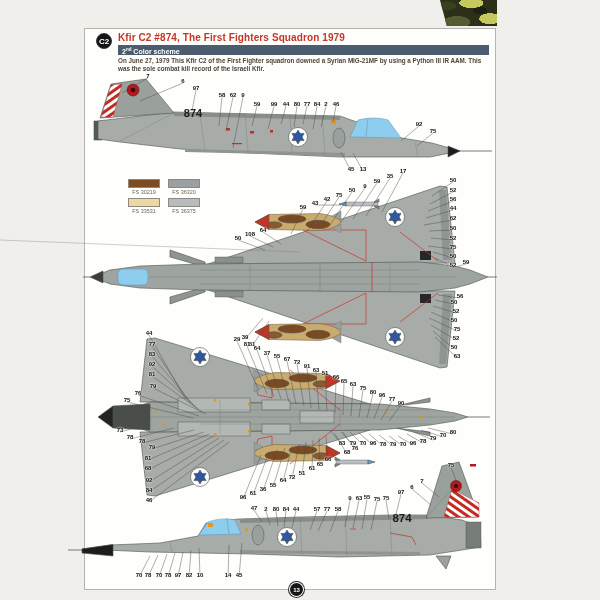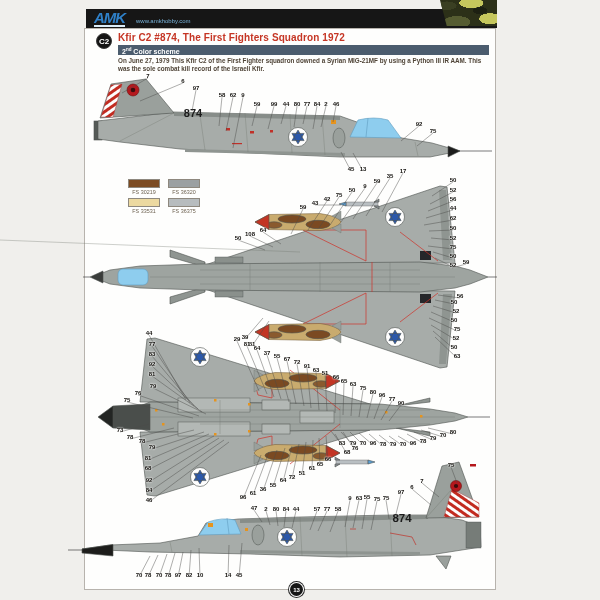--- a/index.html
+++ b/index.html
@@ -58,28 +58,24 @@
         align-items:center;justify-content:center;
         box-shadow:0 0 0 1px #fff,0 0 0 2px #2a2a2a;z-index:5;}
 </style>
 </head>
 <body>
 
 <div class="canvas">
 
   <div class="page"></div>
 
-  <div class="topbar">
-    <span class="amk-logo">AMK</span>
-    <span class="amk-web">www.amkhobby.com</span>
-  </div>
   <div class="camo"></div>
 
   <div class="badge">C2</div>
-  <div class="title">Kfir C2 #874, The First Fighters Squadron 1972</div>
+  <div class="title">Kfir C2 #874, The First Fighters Squadron 1979</div>
   <div class="scheme-bar"><span>2</span><sup>nd</sup><span> Color scheme</span></div>
   <div class="desc">On June 27, 1979 This Kfir C2 of the First Fighter squadron downed a Syrian MIG-21MF by using a Python III IR AAM. This was the sole combat kill record of the Israeli Kfir.</div>
 
   <svg class="layer" width="600" height="600" viewBox="0 0 600 600">
     <defs>
       <pattern id="rs1" width="6" height="6" patternUnits="userSpaceOnUse" patternTransform="rotate(55)">
         <rect width="6" height="6" fill="#fdfdfd"></rect>
           <rect width="3" height="6" fill="#c22b20"></rect>
       </pattern>
       <pattern id="rs2" width="6" height="6" patternUnits="userSpaceOnUse" patternTransform="rotate(-55)">

